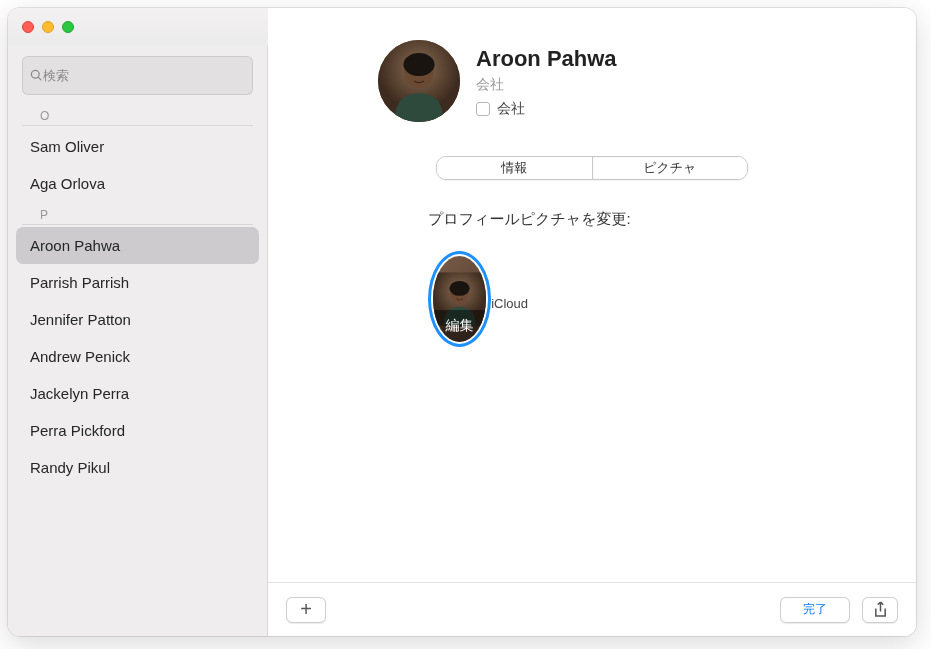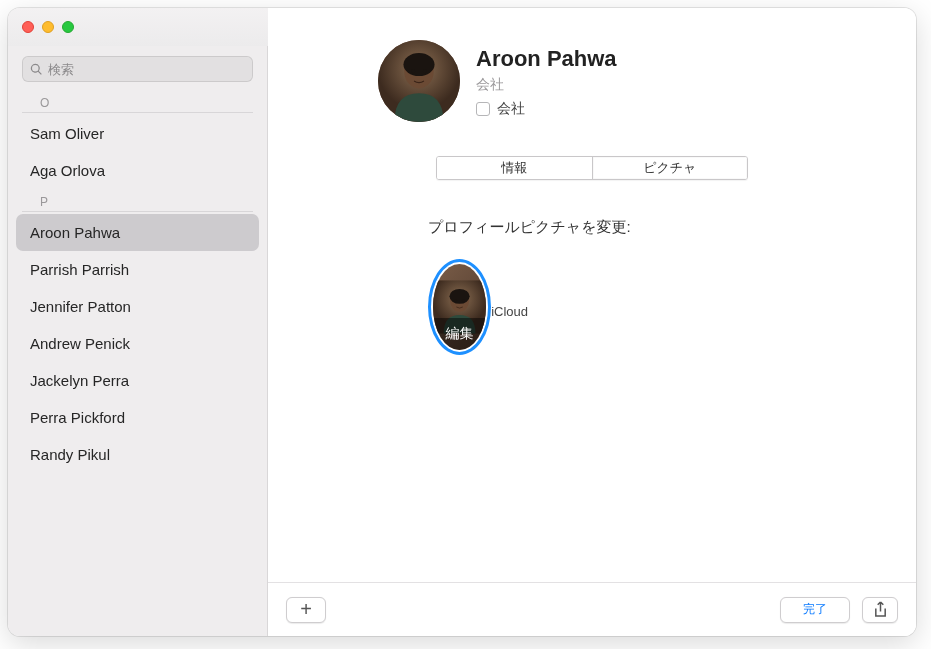--- a/index.html
+++ b/index.html
@@ -47,23 +47,22 @@
       flex-direction: column;
       padding-top: 42px;
       overflow-y: auto;
     }
     .search-wrap { padding: 6px 14px 8px; }
     .search {
       display: flex; align-items: center;
       background: rgba(0,0,0,0.05);
       border: 1px solid rgba(0,0,0,0.1);
       border-radius: 6px;
-      height: 26px;
+      height: 39px;
       padding: 4px 7px;
-      gap: 5px;
     }
     .search svg { width: 13px; height: 13px; fill: #8a888a; flex-shrink: 0; }
     .search input {
       border: none; background: transparent; outline: none;
       font-size: 13px; color: #333; flex: 1;
     }
     .search input::placeholder { color: #8a888a; }
     .section-header {
       font-size: 12px;
       color: #9a989a;
@@ -116,23 +115,23 @@
     .company-row .checkbox {
       width: 14px; height: 14px;
       border: 1px solid #b6b6b8;
       border-radius: 3px;
       background: #fff;
     }
     .company-row span { font-size: 14px; color: #444; }
     .segmented {
       display: flex;
       width: 312px;
-      margin: 18px auto 8px;
+      margin: 18px auto 0;
       border: 1px solid #c9c7c9;
-      border-radius: 3px;
+      border-radius: 10px;
       overflow: hidden;
       height: 24px;
       box-shadow: 0 0.5px 1px rgba(0,0,0,0.05);
     }
     .seg {
       flex: 1;
       font-size: 13px;
       display: flex; align-items: center; justify-content: center;
       background: #fff;
       cursor: default;

